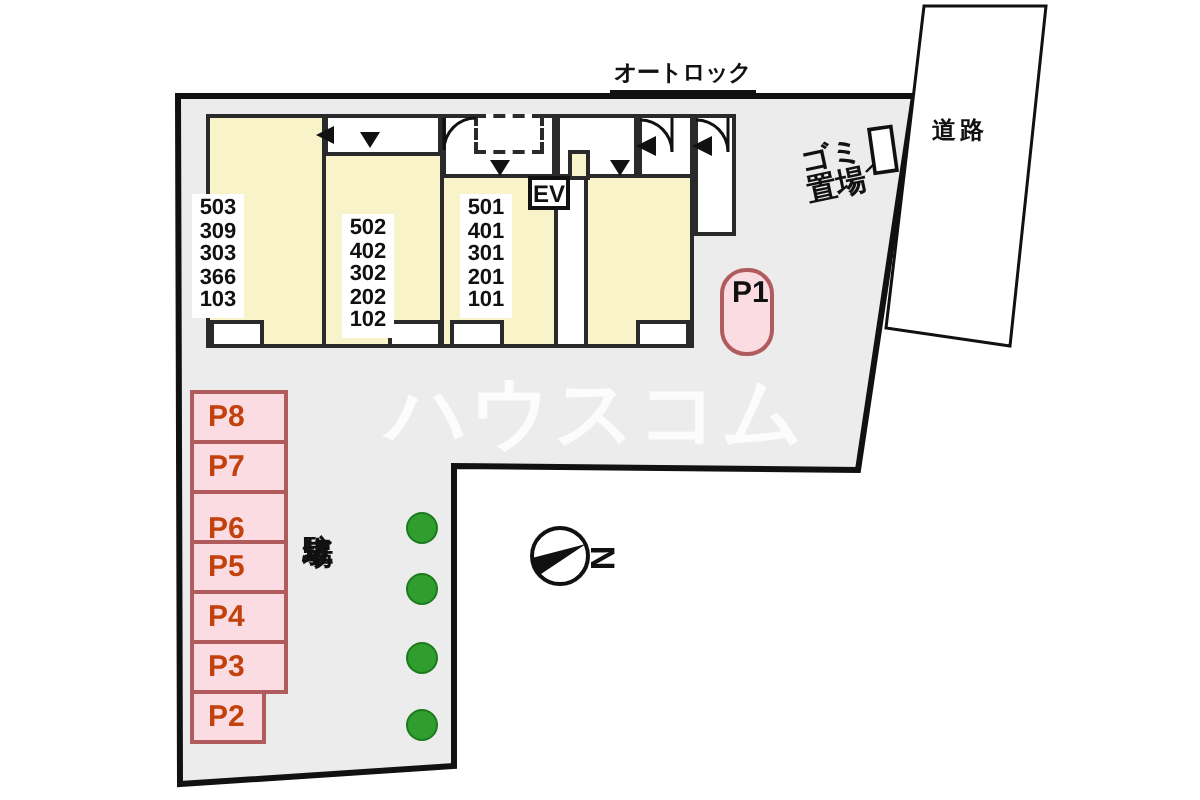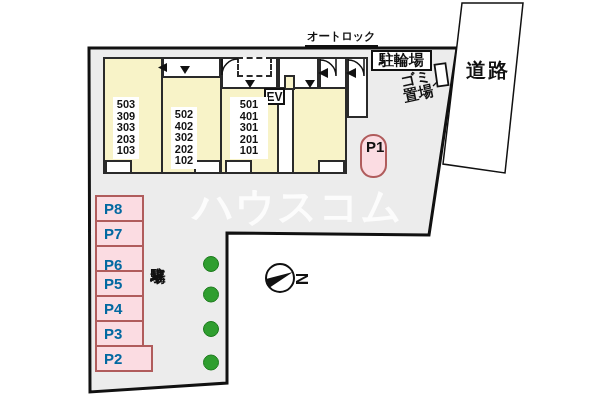--- a/index.html
+++ b/index.html
@@ -14,29 +14,29 @@
   
   .outline{background:#F8F3C8;border:2px solid #2a2a2a;}
   .wh{background:#fff;border:2px solid #2a2a2a;}
   .cream{background:#F8F3C8;border:2px solid #2a2a2a;}
   .dashed{background:#fff;border:2px dashed #2a2a2a;}
   .vline{background:#2a2a2a;}
   
   .units{background:#fff;text-align:center;font-weight:bold;font-size:11px;line-height:11.6px;padding:2px 0;}
   
   .pbox{background:#FBDCE2;border:2px solid #B05C5C;font-size:15px;font-weight:600;
-        display:flex;align-items:center;padding-left:7px;color:#0369a1;}
+        display:flex;align-items:center;padding-left:7px;color:#c2410c;}
   .p1box{background:#FBDCE2;border:2px solid #B05C5C;font-size:15px;font-weight:600;
         padding:2px 0 0 4px;color:#111;}
   
   .autolock{font-size:11.5px;font-weight:bold;border-bottom:2px solid #111;padding:0 2px 1px 2px;letter-spacing:-0.3px;}
   .bikebox{background:#fff;border:2px solid #111;font-size:15px;font-weight:600;
            display:flex;align-items:center;justify-content:center;}
   .garbage{font-size:15px;font-weight:600;line-height:15px;transform:rotate(-12deg);transform-origin:left top;}
-  .road{font-size:20px;font-weight:600;letter-spacing:2px;}
+  .road{font-size:12px;font-weight:600;letter-spacing:2px;}
   .carpark{writing-mode:vertical-rl;font-size:15px;font-weight:600;letter-spacing:1px;}
   .ev{background:#fff;border:2px solid #111;font-size:12px;font-weight:bold;
       display:flex;align-items:center;justify-content:center;}
   .watermark{font-size:40px;font-weight:bold;color:rgba(255,255,255,0.82);letter-spacing:1px;z-index:2;}
 </style>
 </head>
 <body>
 
 <div id="stage">
 
@@ -59,35 +59,35 @@
   <div class="abs bldg dashed" style="left:237px;top:57px;width:35px;height:20px;"></div>
   <div class="abs bldg cream" style="left:284px;top:75px;width:11px;height:15px;"></div>
   <div class="abs bldg wh" style="left:105px;top:160px;width:27px;height:14px;"></div>
   <div class="abs bldg wh" style="left:194px;top:160px;width:27px;height:14px;"></div>
   <div class="abs bldg wh" style="left:225px;top:160px;width:27px;height:14px;"></div>
   <div class="abs bldg wh" style="left:318px;top:160px;width:27px;height:14px;"></div>
   <div class="abs bldg ev" style="left:264px;top:88px;width:21px;height:17px;text-align:center;">
     <span>EV</span>
   </div>
 
-  <div class="abs lbl units" style="left:113px;top:97px;width:26px;">
+  <div class="abs lbl units" style="left:96px;top:97px;width:26px;">
     <div>503</div>
     <div>309</div>
     <div>303</div>
-    <div>203</div>
+    <div>366</div>
     <div>103</div>
   </div>
   <div class="abs lbl units" style="left:171px;top:107px;width:26px;">
     <div>502</div>
     <div>402</div>
     <div>302</div>
     <div>202</div>
     <div>102</div>
   </div>
-  <div class="abs lbl units" style="left:230px;top:97px;width:38px;">
+  <div class="abs lbl units" style="left:230px;top:97px;width:26px;">
     <div>501</div>
     <div>401</div>
     <div>301</div>
     <div>201</div>
     <div>101</div>
   </div>
 
   <div class="abs lbl pbox" style="left:95px;top:195px;width:49px;height:27px;">
       <span>P8</span>
     </div>
@@ -99,27 +99,26 @@
     </div>
   <div class="abs lbl pbox" style="left:95px;top:270px;width:49px;height:27px;">
       <span>P5</span>
     </div>
   <div class="abs lbl pbox" style="left:95px;top:295px;width:49px;height:27px;">
       <span>P4</span>
     </div>
   <div class="abs lbl pbox" style="left:95px;top:320px;width:49px;height:27px;">
       <span>P3</span>
     </div>
-  <div class="abs lbl pbox" style="left:95px;top:345px;width:58px;height:27px;">
+  <div class="abs lbl pbox" style="left:95px;top:345px;width:38px;height:27px;">
       <span>P2</span>
     </div>
   <div class="abs lbl p1box" style="left:360px;top:134px;width:27px;height:44px;border-radius:13px;"><span>P1</span></div>
 
   <div class="abs lbl autolock" style="left:305px;top:29px;">オートロック</div>
-  <div class="abs lbl bikebox" style="left:371px;top:50px;width:61px;height:21px;">駐輪場</div>
   <div class="abs lbl garbage" style="left:399px;top:74px;">
     <div>ゴミ</div>
     <div>置場</div>
   </div>
   <div class="abs lbl road" style="left:466px;top:57px;">道路</div>
   <div class="abs lbl carpark" style="left:148px;top:255px;height:54px;">駐車場</div>
 
   <svg class="layer fglayer" width="600" height="400" viewBox="0 0 600 400">
 
     <g stroke="#111" stroke-width="1.5" fill="none">

